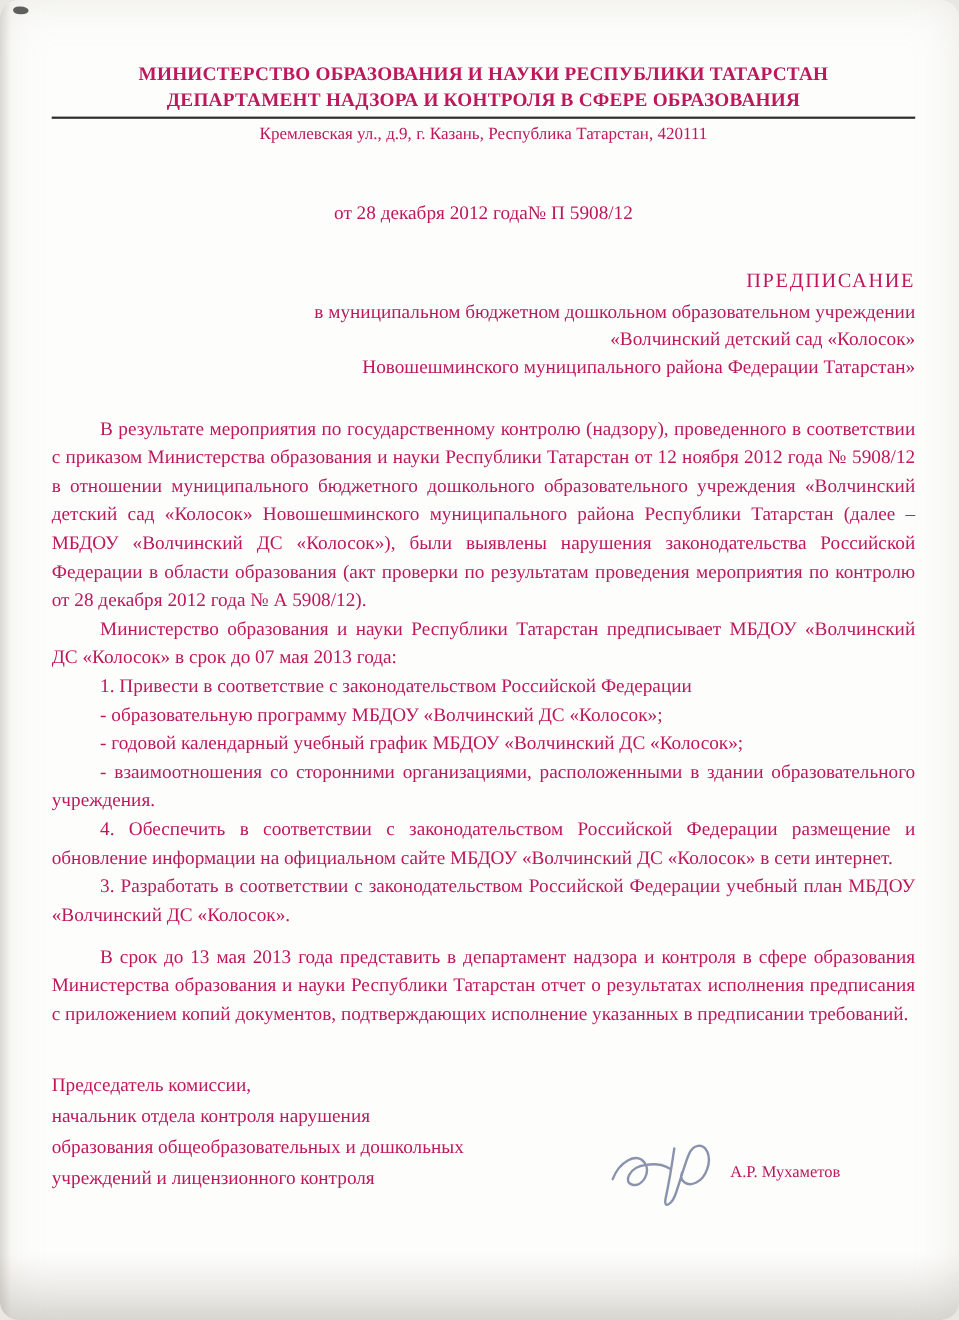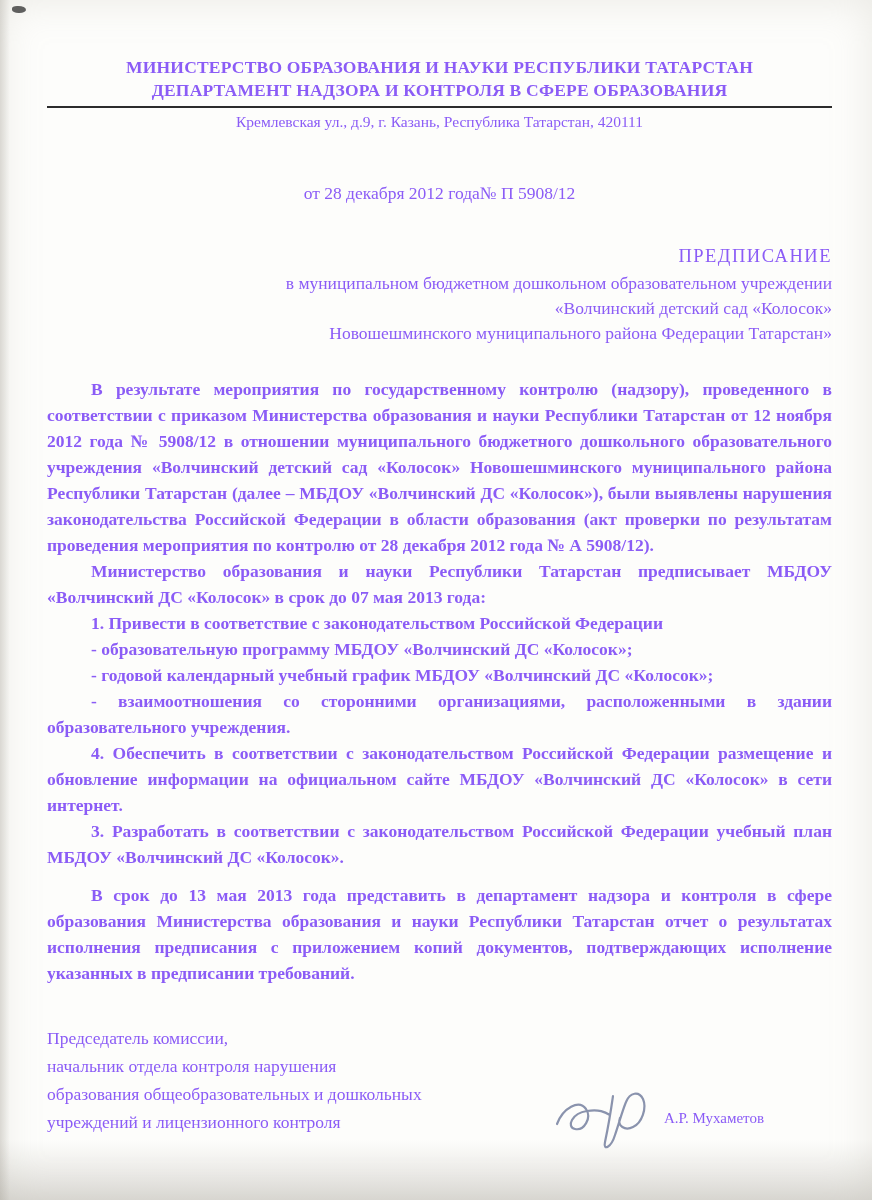--- a/index.html
+++ b/index.html
@@ -3,43 +3,44 @@
 <meta charset="utf-8">
 <style>
   html,body{margin:0;padding:0;background:#e9e7e2;}
   .page{
     position:relative;
     width:872px;height:1200px;
     margin:0 auto;
     background:#fdfdfb;
     box-shadow:inset 0 0 40px rgba(180,175,165,.25);
     font-family:"Liberation Serif","DejaVu Serif",serif;
-    color:#8b5cf6;
+    color:#be185d;
     overflow:hidden;
     box-sizing:border-box;
+    border-radius:17px;
   }
   .scan-edge-left{position:absolute;left:0;top:0;bottom:0;width:10px;
     background:linear-gradient(to right, rgba(150,145,135,.28), rgba(150,145,135,0));}
   .scan-edge-bottom{position:absolute;left:0;right:0;bottom:0;height:60px;
     background:linear-gradient(to top, rgba(150,145,135,.30), rgba(150,145,135,0));}
   .speck{position:absolute;left:12px;top:6px;width:14px;height:7px;background:#3a3a3a;border-radius:40% 60% 50% 50%;opacity:.8;}
 
   .content{position:absolute;left:47px;right:40px;top:0;}
 
   header{margin-top:56px;text-align:center;}
   .h-line{font-weight:bold;font-size:17.5px;line-height:23px;letter-spacing:.2px;}
   .rule{border-bottom:2.5px solid #2c2c2c;margin-top:4px;}
   .address{font-size:15.5px;margin-top:5px;}
 
   .meta-row{display:flex;justify-content:center;margin-top:52px;font-size:17.5px;}
 
   .title-block{text-align:right;margin-top:40px;font-size:17.5px;line-height:25px;}
   .title-main{font-size:18.5px;letter-spacing:1.5px;margin-bottom:2px;}
 
-  .body-block{margin-top:30px;font-size:17.5px;line-height:26px;text-align:justify;font-weight:bold;}
+  .body-block{margin-top:30px;font-size:17.5px;line-height:26px;text-align:justify;}
   .body-block p{margin:0;text-indent:44px;}
   .body-block p.gap-top{margin-top:12px;}
 
   .sig-row{position:relative;margin-top:38px;font-size:17.5px;line-height:28px;}
   .sig-left div{white-space:nowrap;}
   .sig-right{position:absolute;right:68px;bottom:-18px;display:flex;align-items:center;gap:6px;}
   .sig-name{font-size:15px;white-space:nowrap;}
   .autograph{display:block;}
 </style>
 </head>

